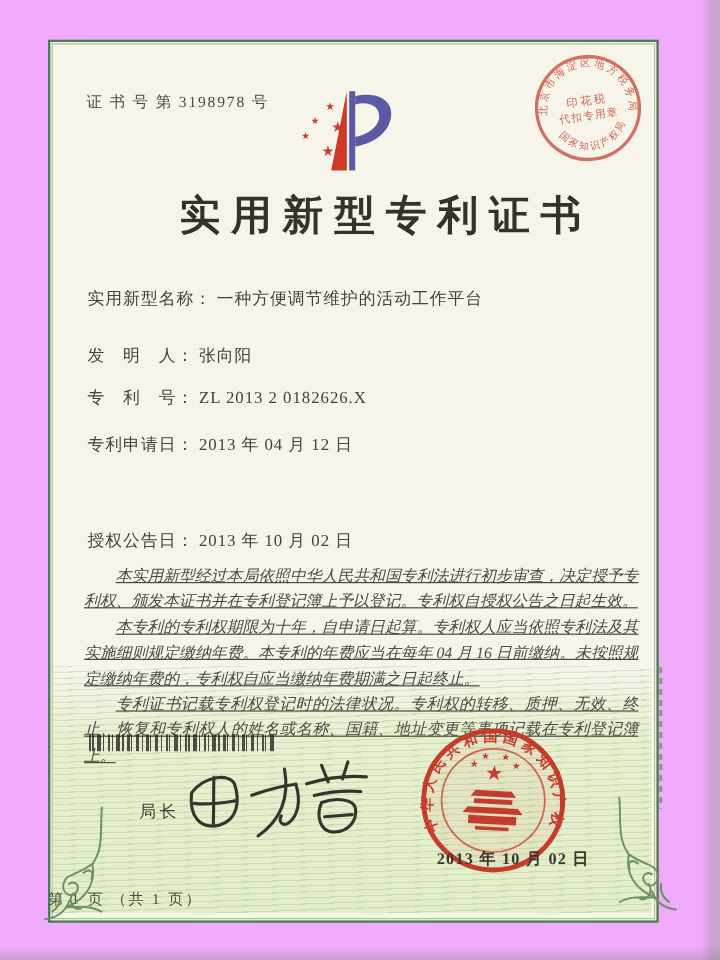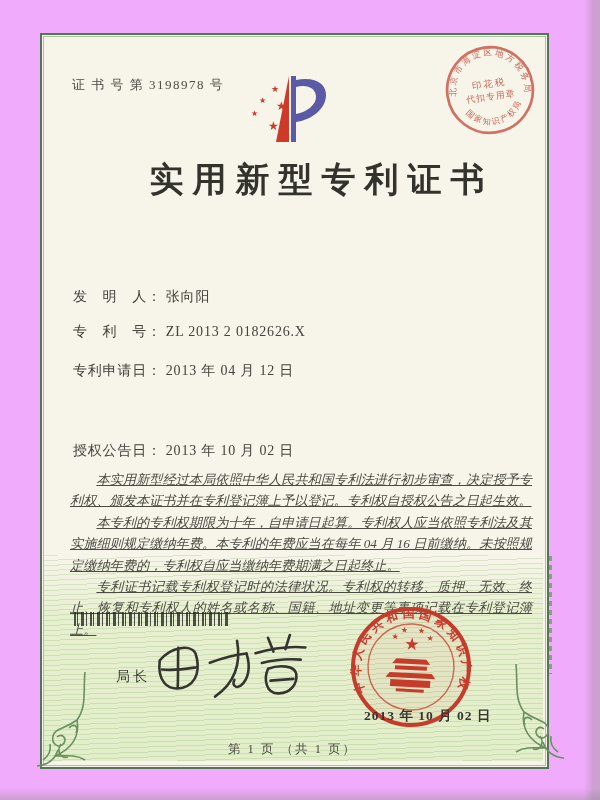--- a/index.html
+++ b/index.html
@@ -31,21 +31,21 @@
   .bodytext{position:absolute;left:70px;top:469px;width:462px;font-size:13.2px;line-height:21.4px;
         font-style:italic;text-align:justify;color:#4a4a42;}
   .bodytext p{margin:0;text-indent:2em;text-decoration:underline;}
   .barcode{position:absolute;left:74px;top:612px;width:156px;height:14px;opacity:.82;
         background:repeating-linear-gradient(90deg,#2b2b28 0 2px,transparent 2px 3px,#2b2b28 3px 4px,
         transparent 4px 7px,#2b2b28 7px 10px,transparent 10px 12px,#2b2b28 12px 13px,transparent 13px 16px);}
   .issuer{position:absolute;left:116px;top:668px;font-size:14px;letter-spacing:3px;color:#3f3e38;}
   .signature{position:absolute;left:152px;top:628px;}
   .sealbottom{position:absolute;left:348px;top:604px;transform:rotate(3deg);}
   .issuedate{position:absolute;left:364px;top:707px;font-size:13.5px;letter-spacing:1px;color:#38372f;font-weight:bold;}
-  .footer{position:absolute;left:40px;top:741px;width:505px;text-align:center;
+  .footer{position:absolute;left:40px;top:741px;width:505px;text-align:left;
         font-size:12.5px;letter-spacing:2px;color:#4a4a42;}
   .orn-left{position:absolute;left:33px;top:672px;}
   .orn-right{position:absolute;left:506px;top:664px;transform:scaleX(-1);}
   .chain{position:absolute;left:549px;top:556px;width:3px;height:118px;opacity:.7;
         background:repeating-linear-gradient(180deg,#6a9060 0 5px,rgba(255,255,255,0) 5px 9px);}
   svg text{font-family:"Liberation Serif","DejaVu Serif",serif;}
 </style>
 </head>
 <body>
 
@@ -78,20 +78,23 @@
     </text>
     <text font-size="7.8" fill="#c6493a" letter-spacing="1.6">
       <textPath href="#arcB" startOffset="2">国家知识产权局</textPath>
     </text>
     <text x="44" y="41" text-anchor="middle" font-size="9" fill="#c6493a" letter-spacing="2">印花税</text>
     <text x="44" y="53" text-anchor="middle" font-size="8.5" fill="#c6493a" letter-spacing="1">代扣专用章</text>
   </svg>
 
   <div class="title">实用新型专利证书</div>
 
+  <div class="field f0">
+    <span class="lbl">实用新型名称：</span><span>一种方便调节维护的活动工作平台</span>
+  </div>
   <div class="field f1">
     <span class="lbl">发　明　人：</span><span>张向阳</span>
   </div>
   <div class="field f2">
     <span class="lbl">专　利　号：</span><span>ZL 2013 2 0182626.X</span>
   </div>
   <div class="field f3">
     <span class="lbl">专利申请日：</span><span>2013 年 04 月 12 日</span>
   </div>
   <div class="field f5">

